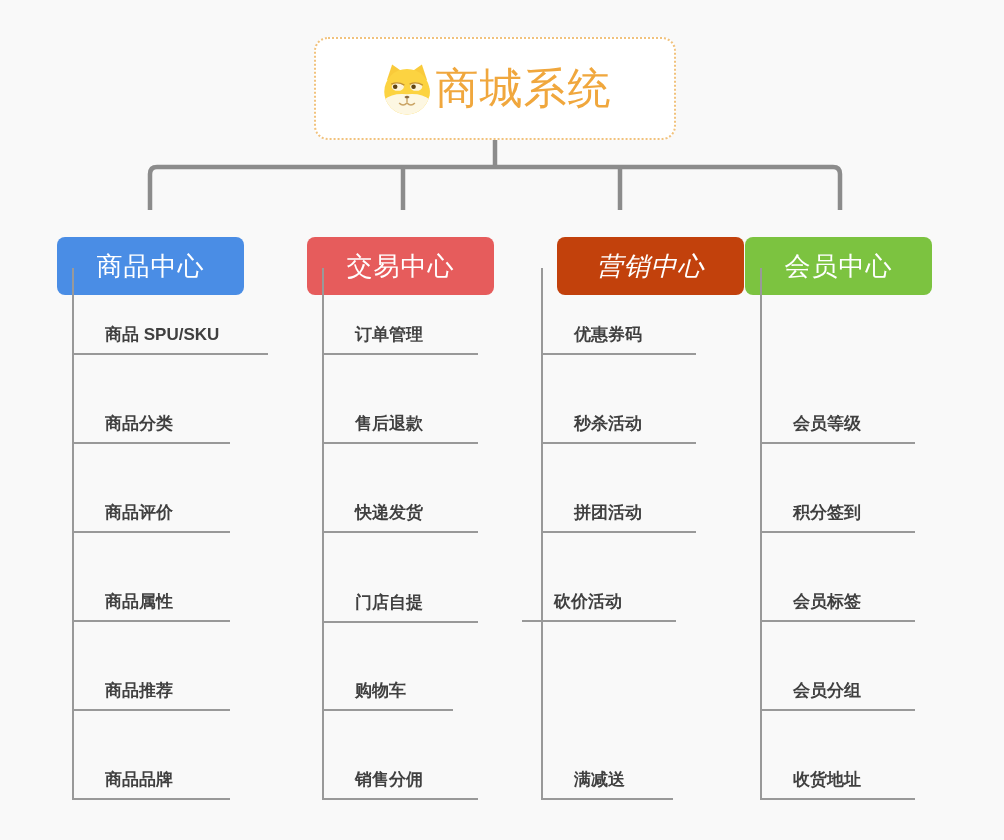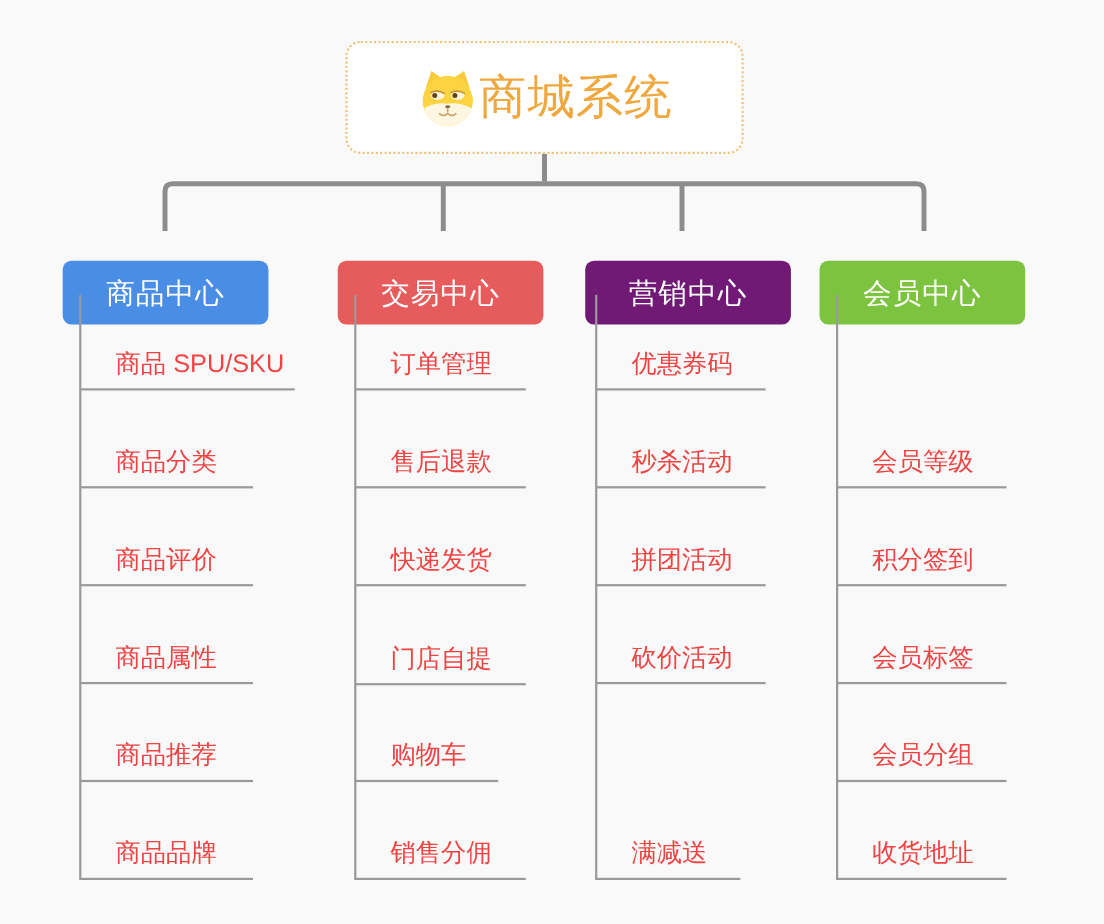--- a/index.html
+++ b/index.html
@@ -47,41 +47,42 @@
     align-items: center;
     justify-content: center;
     color: #ffffff;
     font-size: 26px;
     letter-spacing: 1px;
     white-space: nowrap;
     margin-top: 27px;
   }
   .branch-blue   { left: 57px;  background: #4a8de5; }
   .branch-red    { left: 307px; background: #e65c5c; }
-  .branch-orange { left: 532px; background: #701a75; }
+  .branch-orange { left: 557px; background: #c2410c; font-style: italic; }
   .branch-green  { left: 745px; background: #7cc340; }
   
   .spine {
     position: absolute;
     top: 268px;
     width: 2px; height: 532px;
     background: #999999;
   }
   .leaf {
     position: absolute;
     box-sizing: border-box;
     height: 48px;
     border-bottom: 2px solid #999999;
     padding: 0 0 7px 32px;
     display: flex;
     align-items: flex-end;
-    font-size: 23px;
-    color: #ef4444;
+    font-size: 17px;
+    color: #404040;
     white-space: nowrap;
     overflow: visible;
+    font-weight: bold;
   }
 </style>
 </head>
 <body>
 
 <div class="canvas">
 
   <svg class="connectors" width="1004" height="840" viewBox="0 0 1004 840">
     <g stroke="#8c8c8c" stroke-width="4.5" fill="none">
       <path d="M495 140 L495 165"></path>
@@ -138,21 +139,21 @@
   <div class="leaf" style="left:323px;top:307px;width:155px">订单管理</div>
   <div class="leaf" style="left:323px;top:396px;width:155px">售后退款</div>
   <div class="leaf" style="left:323px;top:485px;width:155px">快递发货</div>
   <div class="leaf" style="left:323px;top:575px;width:155px">门店自提</div>
   <div class="leaf" style="left:323px;top:663px;width:130px">购物车</div>
   <div class="leaf" style="left:323px;top:752px;width:155px">销售分佣</div>
 
   <div class="leaf" style="left:542px;top:307px;width:154px">优惠券码</div>
   <div class="leaf" style="left:542px;top:485px;width:154px">拼团活动</div>
   <div class="leaf" style="left:542px;top:396px;width:154px">秒杀活动</div>
-  <div class="leaf" style="left:542px;top:574px;width:154px">砍价活动</div>
+  <div class="leaf" style="left:522px;top:574px;width:154px">砍价活动</div>
   <div class="leaf" style="left:542px;top:752px;width:131px">满减送</div>
 
   <div class="leaf" style="left:761px;top:396px;width:154px">会员等级</div>
   <div class="leaf" style="left:761px;top:485px;width:154px">积分签到</div>
   <div class="leaf" style="left:761px;top:574px;width:154px">会员标签</div>
   <div class="leaf" style="left:761px;top:663px;width:154px">会员分组</div>
   <div class="leaf" style="left:761px;top:752px;width:154px">收货地址</div>
 
 </div>
 

